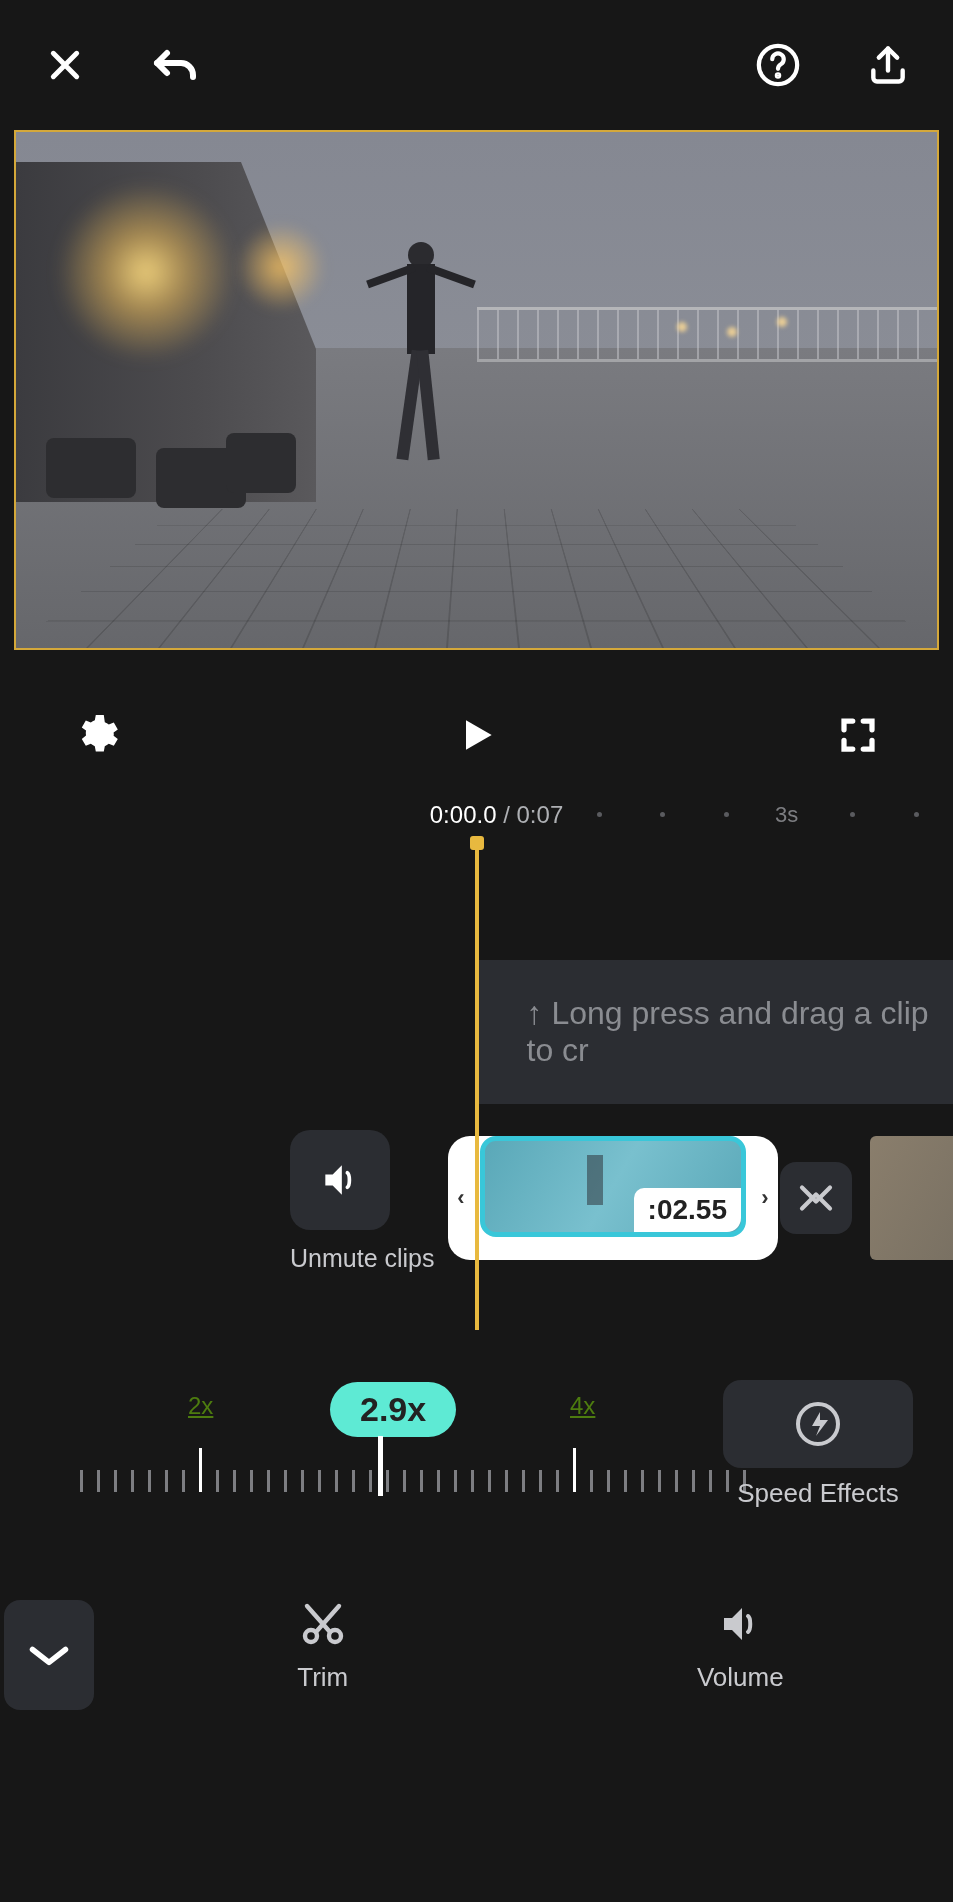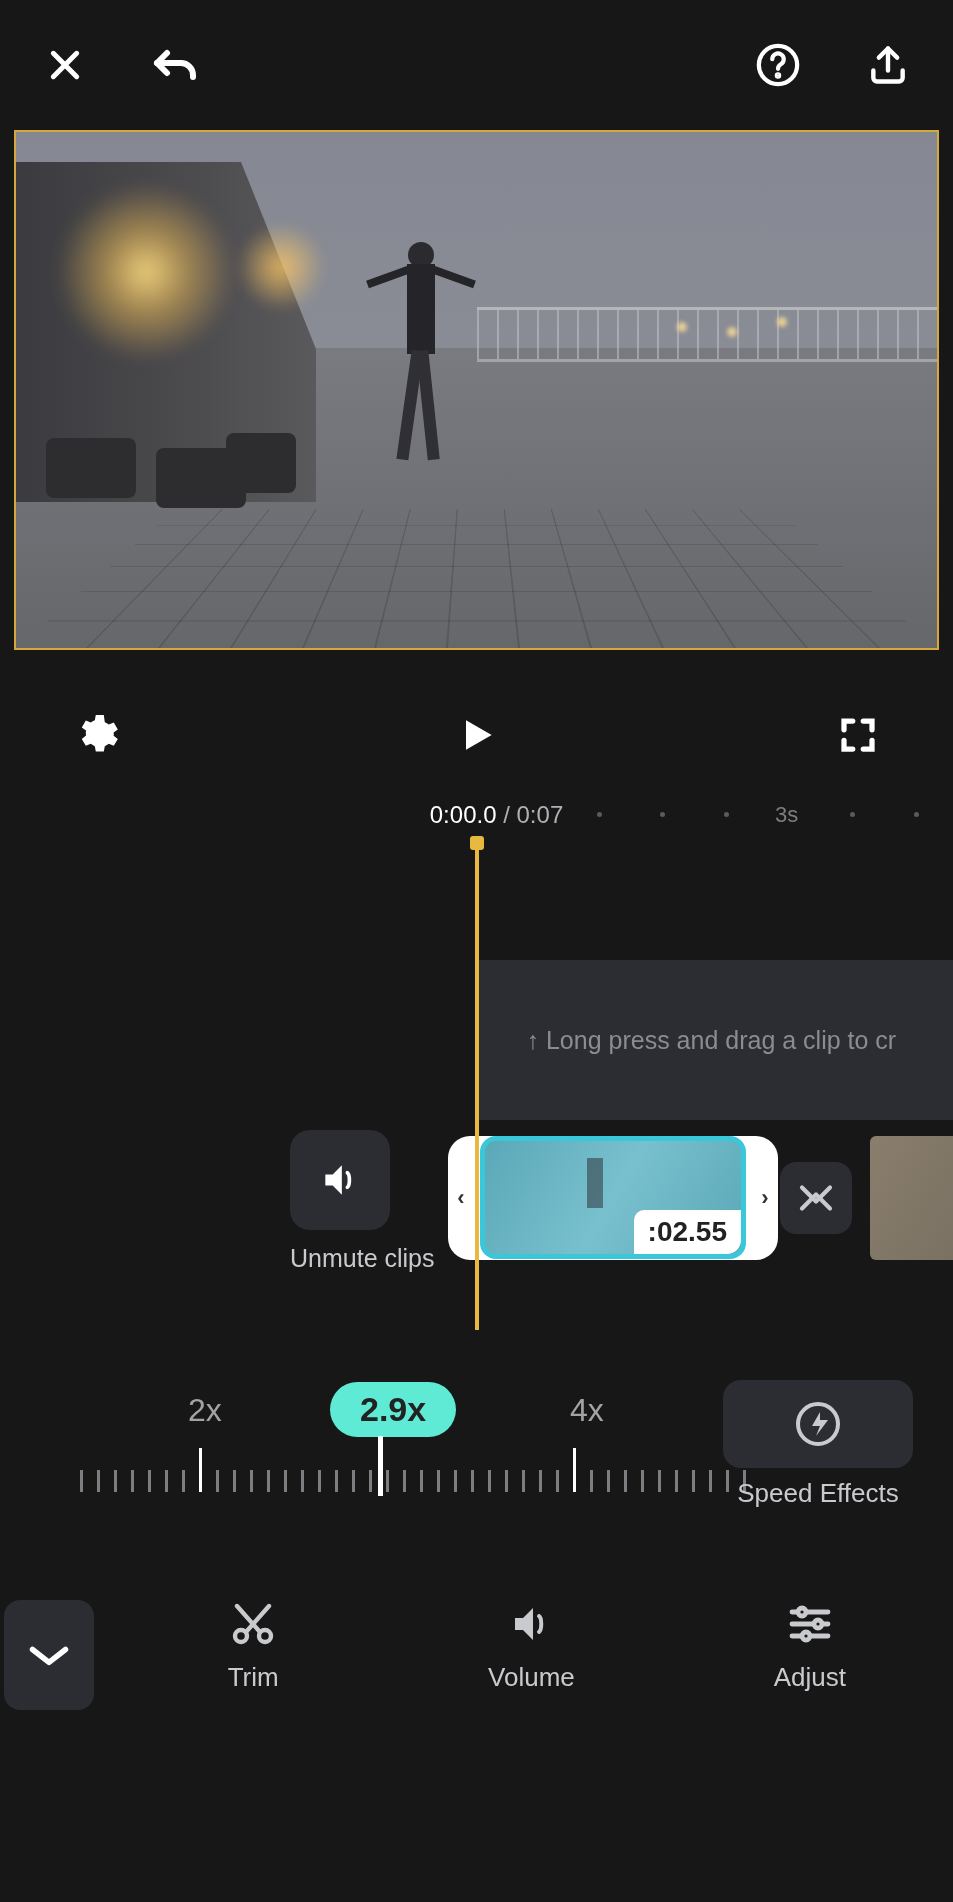--- a/index.html
+++ b/index.html
@@ -39,39 +39,39 @@
   
   .timeline-area { position: relative; flex: 0 0 560px; }
   .time-header { position:absolute; top:0; left:0; right:0; height:50px; display:flex; align-items:center; color:#aeb0b4; font-size:24px;}
   .time-header .time-center { position:absolute; left:50%; transform:translateX(-50%); white-space:nowrap;}
   .time-current { color:#fff;margin-left:40px; }
   .time-tick-dot { position:absolute; top:22px; width:5px; height:5px; border-radius:50%; background:#5a5b5f;}
   .time-mark { position:absolute; top:12px; color:#7c7d81; font-size:22px;}
   .playhead { position:absolute; top:48px; bottom:20px; width:4px; background:#e8b93f; left:50%; transform:translateX(-50%); z-index:10;}
   .playhead::before { content:""; position:absolute; top:-2px; left:50%; transform:translateX(-50%); width:14px; height:14px; background:#e8b93f; border-radius:3px;}
 
-  .overlay-row { position:absolute; top:170px; left:50%; right:0; height:160px; background:#2b2d32; display:flex; align-items:center; color:#8a8c91; font-size:25px; padding-left:50px; overflow:hidden;}
+  .overlay-row { position:absolute; top:170px; left:50%; right:0; height:144px; background:#2b2d32; display:flex; align-items:center; color:#8a8c91; font-size:32px; padding-left:50px; overflow:hidden;}
 
   .clip-strip { position:absolute; top:340px; left:0; right:0; height:140px;}
   .unmute-wrap { position:absolute; left:290px; top:0; text-align:center;}
   .unmute-btn { width:100px; height:100px; background:#2b2d32; border-radius:20px; display:flex; align-items:center; justify-content:center; cursor:pointer;}
   .unmute-label { color:#c9cace; font-size:25px; margin-top:14px;}
 
   .drag-handles { position:absolute; left:448px; top:6px; width:330px; height:124px; background:#fff; border-radius:22px; display:flex; align-items:center; justify-content:space-between;}
   .drag-handles .chev { width:26px; text-align:center; color:#333; font-size:22px; font-weight:bold;}
-  .clip-selected { position:absolute; left:480px; top:6px; width:266px; height:123px; border:5px solid #39c7d9; border-radius:16px; background: linear-gradient(120deg,#5aa8b8 0%, #79c0ce 50%, #5aa8b8 100%); overflow:hidden;}
+  .clip-selected { position:absolute; left:480px; top:6px; width:266px; height:101px; border:5px solid #39c7d9; border-radius:16px; background: linear-gradient(120deg,#5aa8b8 0%, #79c0ce 50%, #5aa8b8 100%); overflow:hidden;}
   .clip-inner-person { position:absolute; left:40%; top:15%; width:16px; height:50px; background:rgba(40,40,45,0.5);}
   .clip-duration { position:absolute; right:0; bottom:0; background:#fff; color:#222; font-size:28px; font-weight:600; padding:6px 14px; border-radius:10px 0 14px 0;}
   .transition-btn { position:absolute; left:780px; top:32px; width:72px; height:72px; background:#2b2d32; border-radius:16px; display:flex; align-items:center; justify-content:center; cursor:pointer;}
   .clip-next { position:absolute; left:870px; top:6px; width:200px; height:124px; background: linear-gradient(120deg,#8a7e6c,#6d675c); border-radius:6px;}
 
   
   .speed-panel { flex:0 0 250px; position:relative; padding: 36px 20px 0 20px;}
   .speed-scale-wrap { position:relative; height:120px; width:700px; margin-left:60px;}
-  .speed-label { position:absolute; top:6px; color:#a3a3a3; font-size:32px; font-weight:500;}
+  .speed-label { position:absolute; top:6px; color:#4d7c0f; font-size:24px; font-weight:500;text-decoration:underline;}
   .speed-label.l2x { left:108px; }
   .speed-label.l4x { left:490px; }
   .speed-current-pill { position:absolute; top:-4px; left:250px; background:#5eead4; color:#222; font-size:34px; font-weight:700; padding:8px 30px; border-radius:30px;text-align:center;}
   .speed-ticks { position:absolute; top:58px; left:0; right:0; height:48px; display:flex; align-items:flex-end;}
   .tick { width:3px; height:22px; background:#7d7e82; margin-right:14px; flex:0 0 auto;}
   .tick.hi{ height:44px; background:#fff;}
   .speed-cursor { position:absolute; top:50px; left:298px; width:5px; height:60px; background:#fff;}
   .speed-effects { position:absolute; right:40px; top:30px; width:190px; text-align:center;}
   .speed-effects-btn { width:190px; height:88px; background:#2b2d32; border-radius:18px; display:flex; align-items:center; justify-content:center; cursor:pointer;}
   .speed-effects-label { color:#c9cace; font-size:26px; margin-top:10px;}
@@ -288,25 +288,16 @@
           </svg>
         <div class="tool-label">Trim</div>
       </div>
       <div class="tool">
         <svg width="48" height="48" viewBox="0 0 24 24" fill="#c9cace">
             <path d="M4 9v6h4l5 5V4L8 9H4z"></path>
             <path d="M16 8c1.5 1 1.5 7 0 8" fill="none" stroke="#c9cace" stroke-width="2" stroke-linecap="round"></path>
           </svg>
         <div class="tool-label">Volume</div>
       </div>
-      <div class="tool">
-        <svg width="48" height="48" viewBox="0 0 24 24" fill="none" stroke="#c9cace" stroke-width="2.4" stroke-linecap="round">
-            <path d="M3 6h18M3 12h18M3 18h18"></path>
-            <circle cx="8" cy="6" r="2" fill="#171717"></circle>
-            <circle cx="16" cy="12" r="2" fill="#171717"></circle>
-            <circle cx="10" cy="18" r="2" fill="#171717"></circle>
-          </svg>
-        <div class="tool-label">Adjust</div>
-      </div>
     </div>
   </div>
 
 </div>
 
 </body></html>

